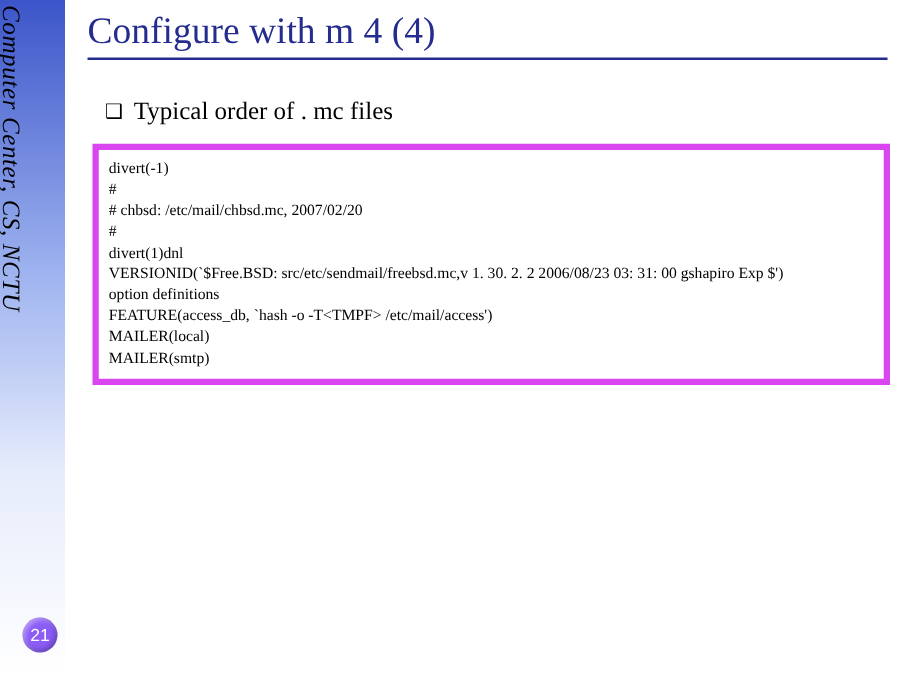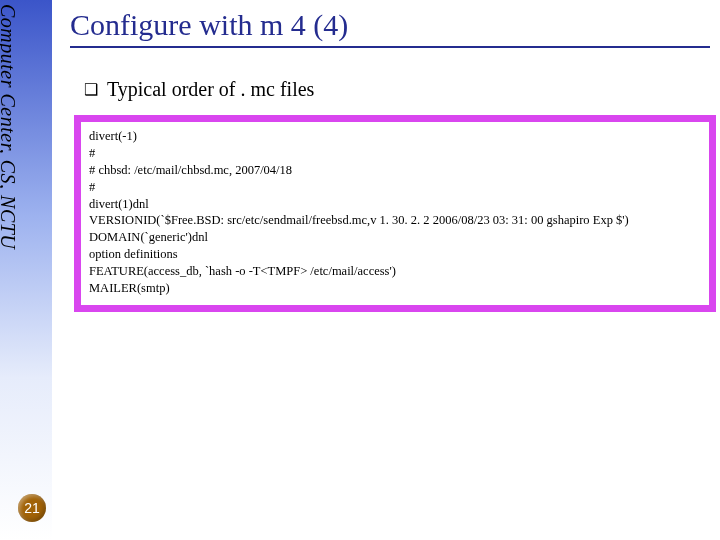--- a/index.html
+++ b/index.html
@@ -36,21 +36,21 @@
     white-space: nowrap;
   }
 
   .page-number {
     position: absolute;
     left: 18px;
     bottom: 18px;
     width: 28px;
     height: 28px;
     border-radius: 50%;
-    background: #a16207;
+    background: #8b5cf6;
     color: #fff;
     font-family: Arial, sans-serif;
     font-size: 14px;
     display: flex;
     align-items: center;
     justify-content: center;
     box-shadow: inset -2px -2px 4px rgba(0,0,0,0.25), inset 2px 2px 4px rgba(255,255,255,0.4);
   }
 
   .content {
@@ -81,21 +81,21 @@
     margin-top: 30px;
   }
   .bullet-mark {
     font-size: 16px;
     display: inline-block;
     vertical-align: 1px;
     margin-right: 4px;
   }
 
   .code-box {
-    border: 7px solid #d946ef;
+    border: 5px solid #d946ef;
     width: 612px;
     margin-left: 4px;
     padding: 6px 8px 8px 8px;
     font-size: 12.5px;
     line-height: 1.35;
   }
   .code-line { white-space: pre; }
   .italic { }
 </style>
 </head>
@@ -112,22 +112,22 @@
   <hr class="title-underline">
 
   <div class="bullet-line">
     <span class="bullet-mark">❑</span>
     <span>Typical order of . mc files</span>
   </div>
 
   <div class="code-box" id="code-box">
       <div class="code-line">divert(-1)</div>
       <div class="code-line">#</div>
-      <div class="code-line"># chbsd: /etc/mail/chbsd.mc, 2007/04/18</div>
+      <div class="code-line"># chbsd: /etc/mail/chbsd.mc, 2007/02/20</div>
       <div class="code-line">#</div>
       <div class="code-line">divert(1)dnl</div>
       <div class="code-line">VERSIONID(`$Free.BSD: src/etc/sendmail/freebsd.mc,v 1. 30. 2. 2 2006/08/23 03: 31: 00 gshapiro Exp $')</div>
-      <div class="code-line">DOMAIN(`generic')dnl</div>
       <div class="code-line italic">option definitions</div>
       <div class="code-line">FEATURE(access_db, `hash -o -T&lt;TMPF&gt; /etc/mail/access')</div>
+      <div class="code-line">MAILER(local)</div>
       <div class="code-line">MAILER(smtp)</div>
     </div>
 </div>
 
 </body></html>

